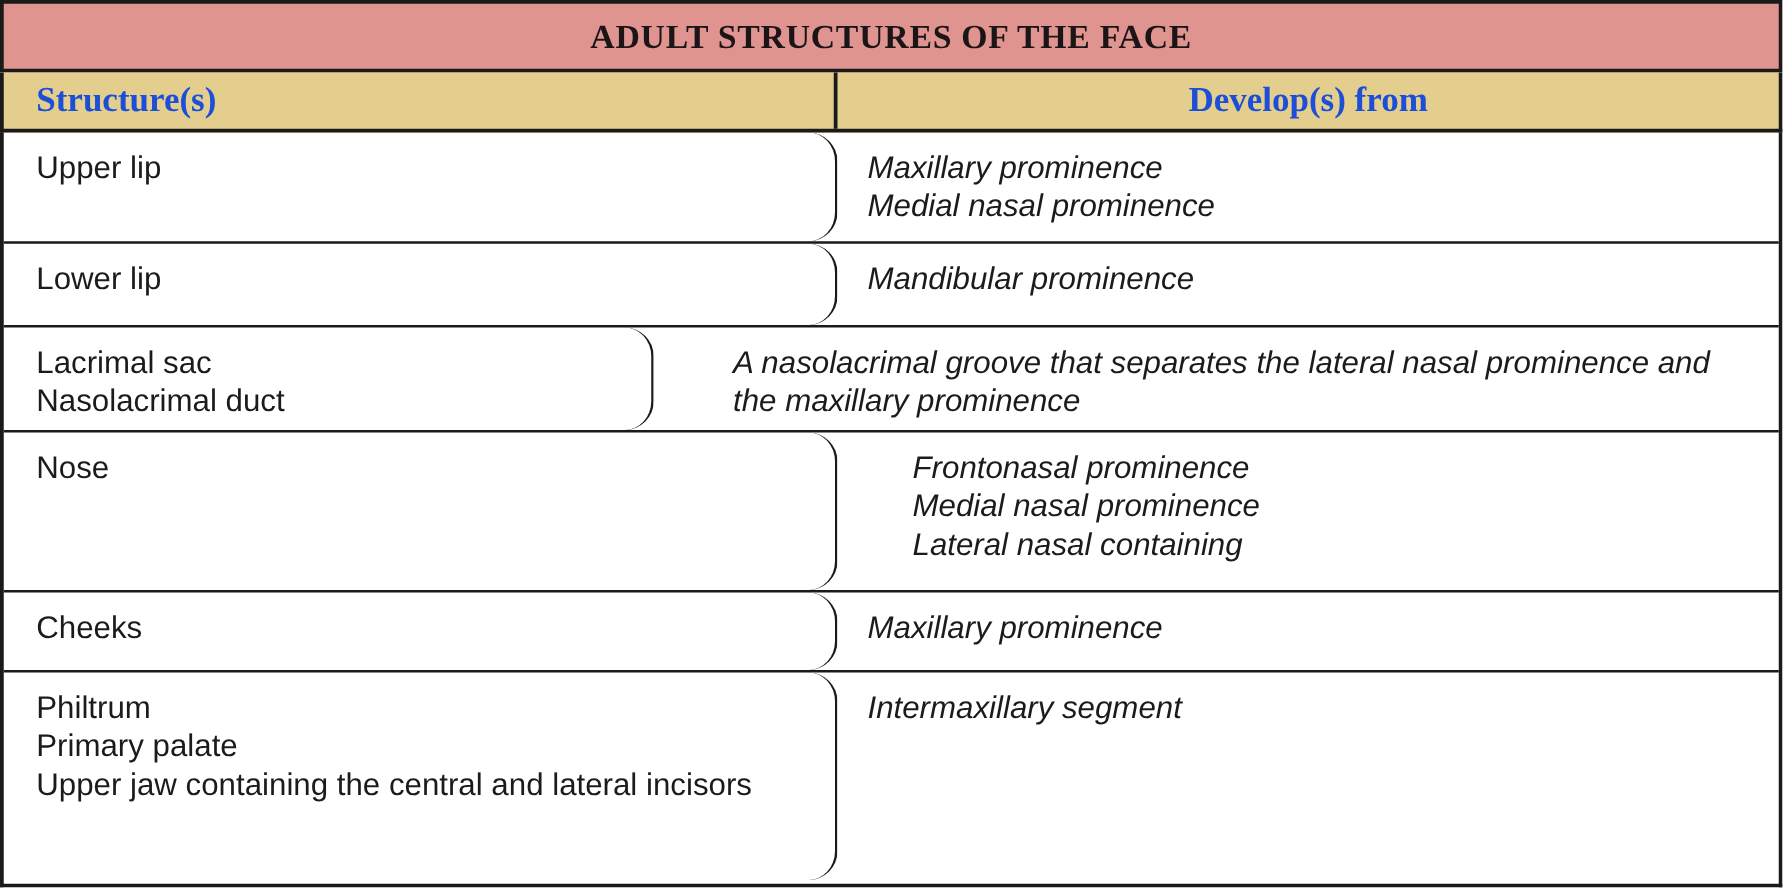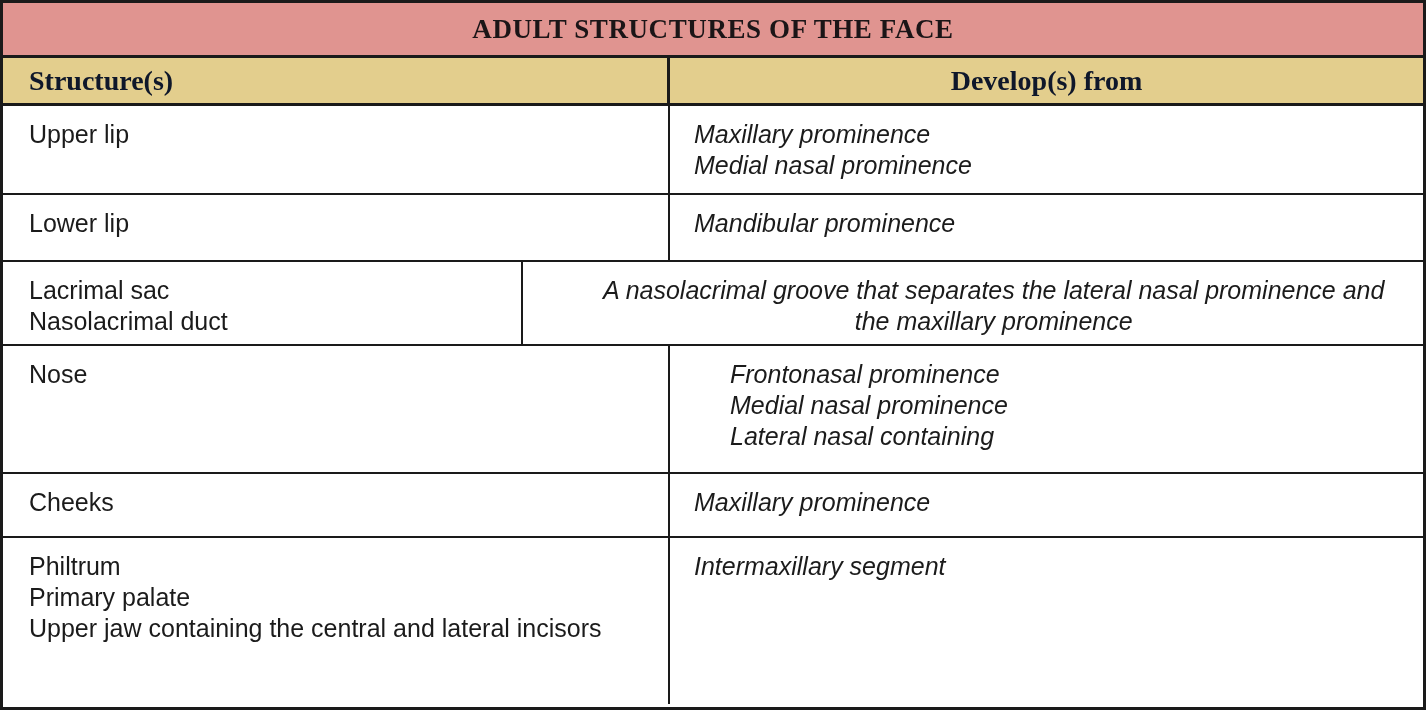--- a/index.html
+++ b/index.html
@@ -70,21 +70,21 @@
     box-sizing: border-box;
     flex: 1 1 auto;
     display: flex;
     align-items: center;
     justify-content: center;
   }
   .col-header-text {
     font-family: "Liberation Serif", "DejaVu Serif", serif;
     font-weight: bold;
     font-size: 28px;
-    color: #0f172a;
+    color: #1d4ed8;
     line-height: 1;
   }
 
   
   .tbody {
     box-sizing: border-box;
     flex: 1 1 auto;
     border-left: 3px solid #1a1a1a;
     border-right: 3px solid #1a1a1a;
     border-bottom: 3px solid #1a1a1a;
@@ -97,20 +97,21 @@
     border-bottom: 2px solid #1a1a1a;
   }
   .row:last-child {
     border-bottom: none;
   }
   .row .cell-left {
     box-sizing: border-box;
     width: 667px;
     border-right: 2px solid #1a1a1a;
     padding: 13px 18px 10px 26px;
+    border-radius: 23px;
   }
   .row .cell-right {
     box-sizing: border-box;
     flex: 1 1 auto;
     padding: 13px 22px 10px 24px;
     font-style: italic;
   }
 
   
   .row-h1 { height: 89px; }
@@ -125,21 +126,20 @@
     line-height: 31px;
     color: #1b1b1b;
     white-space: pre-wrap;
   }
   
   .line.hang {
     padding-left: 30px;
     text-indent: -30px;
   }
   .cell-right.centered {
-    text-align: center;
     margin-left: 19px;
   }
 </style>
 </head>
 <body>
 
 <div class="table-wrap">
 
   <div class="title-bar">
     <div class="title-text">ADULT STRUCTURES OF THE FACE</div>

